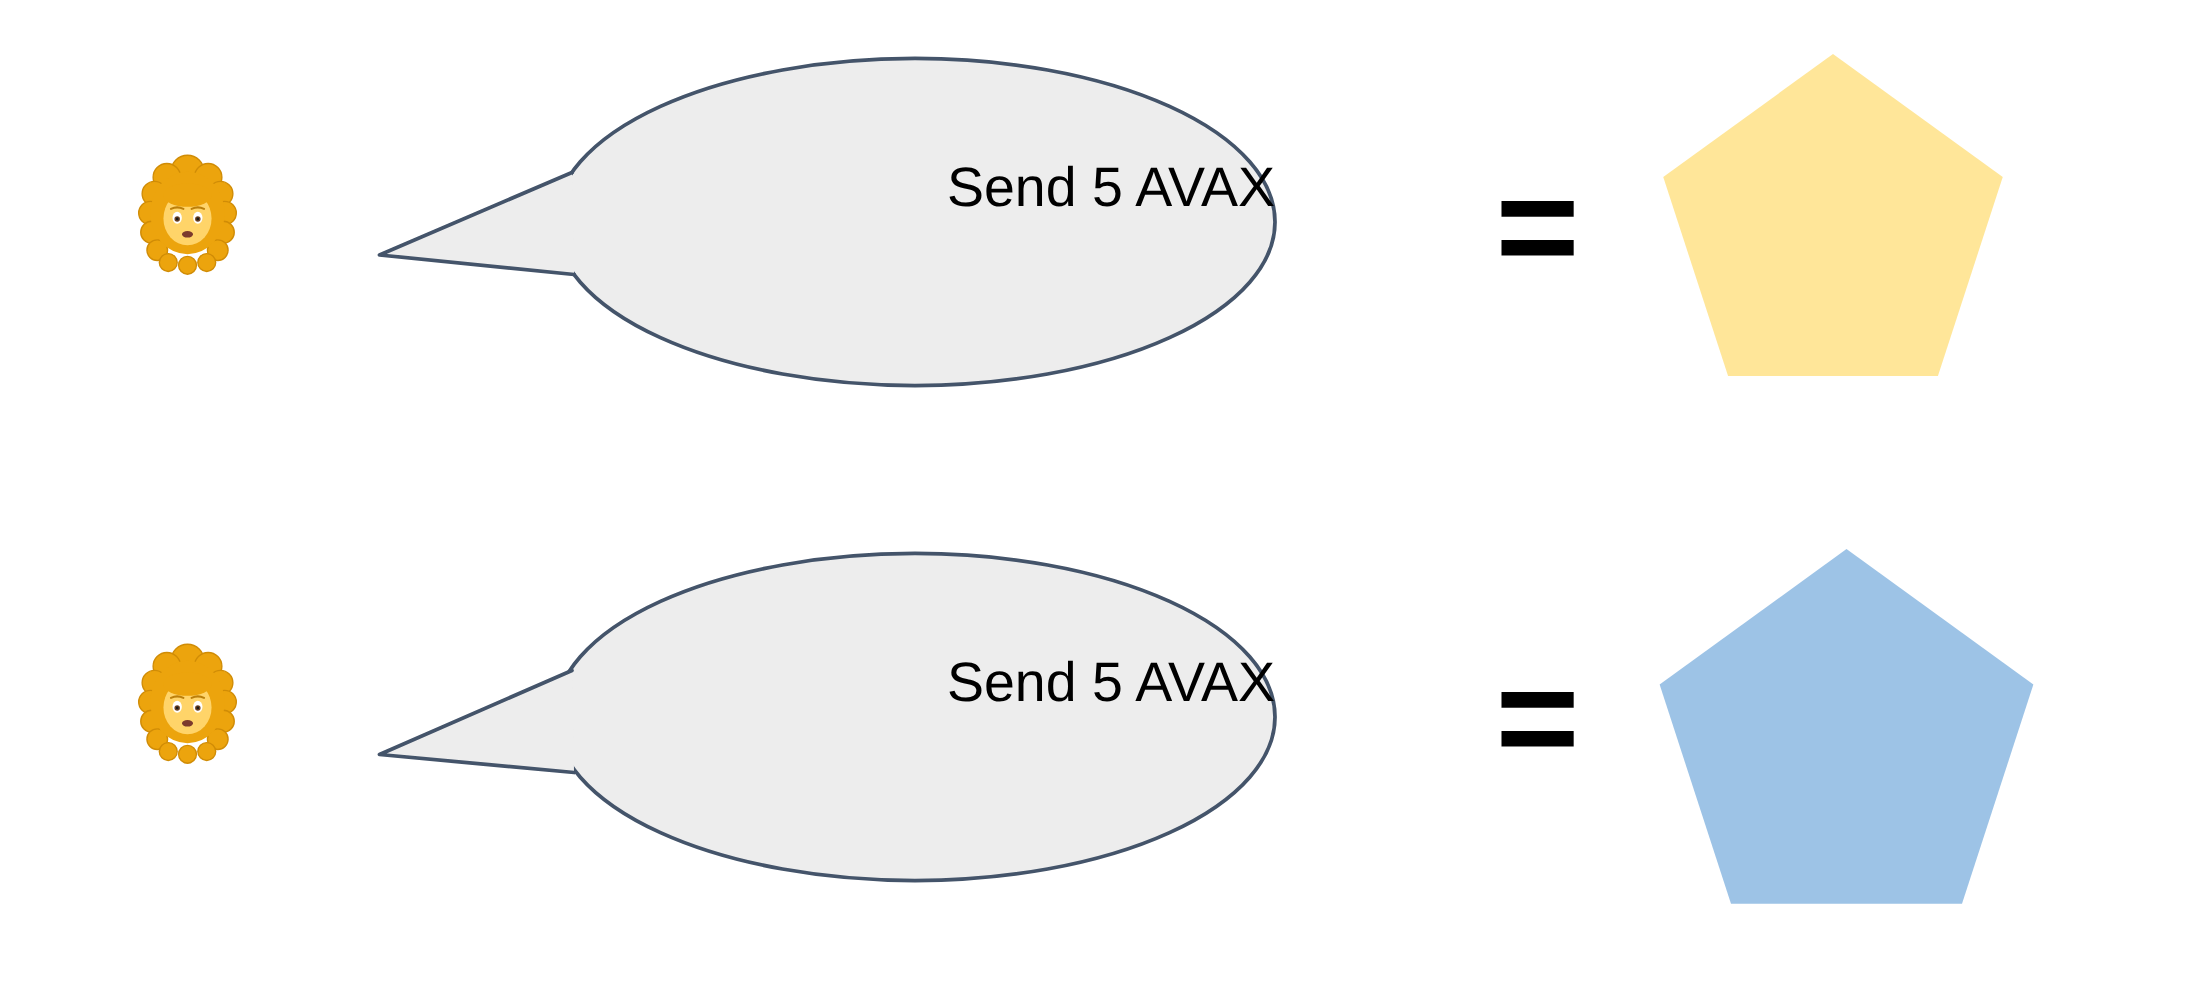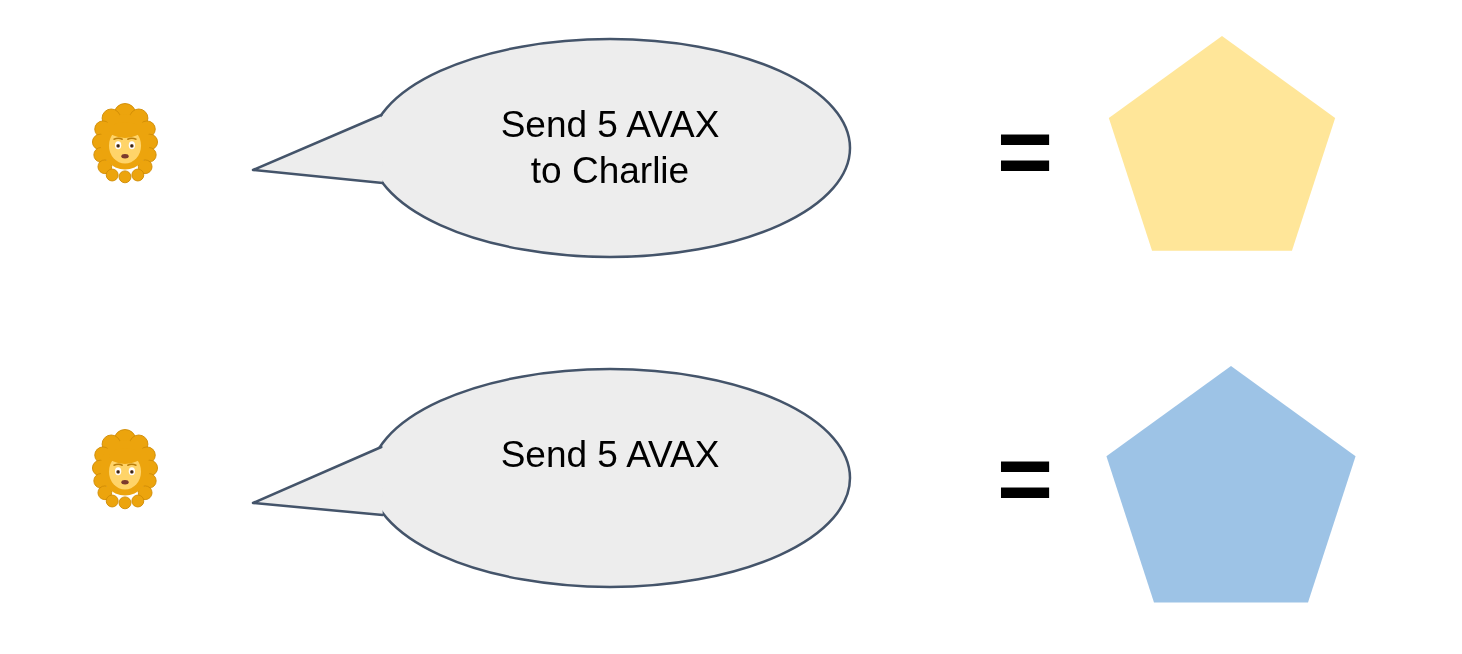--- a/index.html
+++ b/index.html
@@ -25,21 +25,21 @@
   .tail-stroke {
     fill: none;
     stroke: var(--bubble-border, #44546A);
     stroke-width: 2.5;
     stroke-linejoin: round;
     stroke-linecap: round;
   }
   .bubble-text {
     position: absolute;
     width: 480px;
-    text-align: center;
+    text-align: right;
     font-size: 37px;
     line-height: 46px;
     color: var(--text, #000);
   }
   .equals {
     position: absolute;
     width: 100px;
     height: 86px;
     display: flex;
     align-items: center;
@@ -89,21 +89,20 @@
     </svg>
 
     <svg class="abs" style="left:245px; top:33px;" width="620" height="235" viewBox="0 0 620 235">
       <ellipse class="bubble-ellipse" cx="365" cy="115" rx="240" ry="109"></ellipse>
       <path class="tail-fill" d="M136.3 82 L8 137 L137.7 150 Z"></path>
       <path class="tail-stroke" d="M136.3 82 L8 137 L137.7 150"></path>
     </svg>
 
     <div class="bubble-text" style="left:370px; top:102px;">
       <div>Send 5 AVAX</div>
-      <div>to Charlie</div>
     </div>
 
     <div class="equals" style="left:975px; top:109px;">=</div>
 
     <svg class="abs pentagon-svg" style="left:1103px; top:36px;" width="238" height="216" viewBox="0 0 100 91" preserveAspectRatio="none">
       <polygon points="50,0 97.55,34.55 79.39,90.45 20.61,90.45 2.45,34.55" fill="#FFE699"></polygon>
     </svg>
   </div>
 
   <div>

